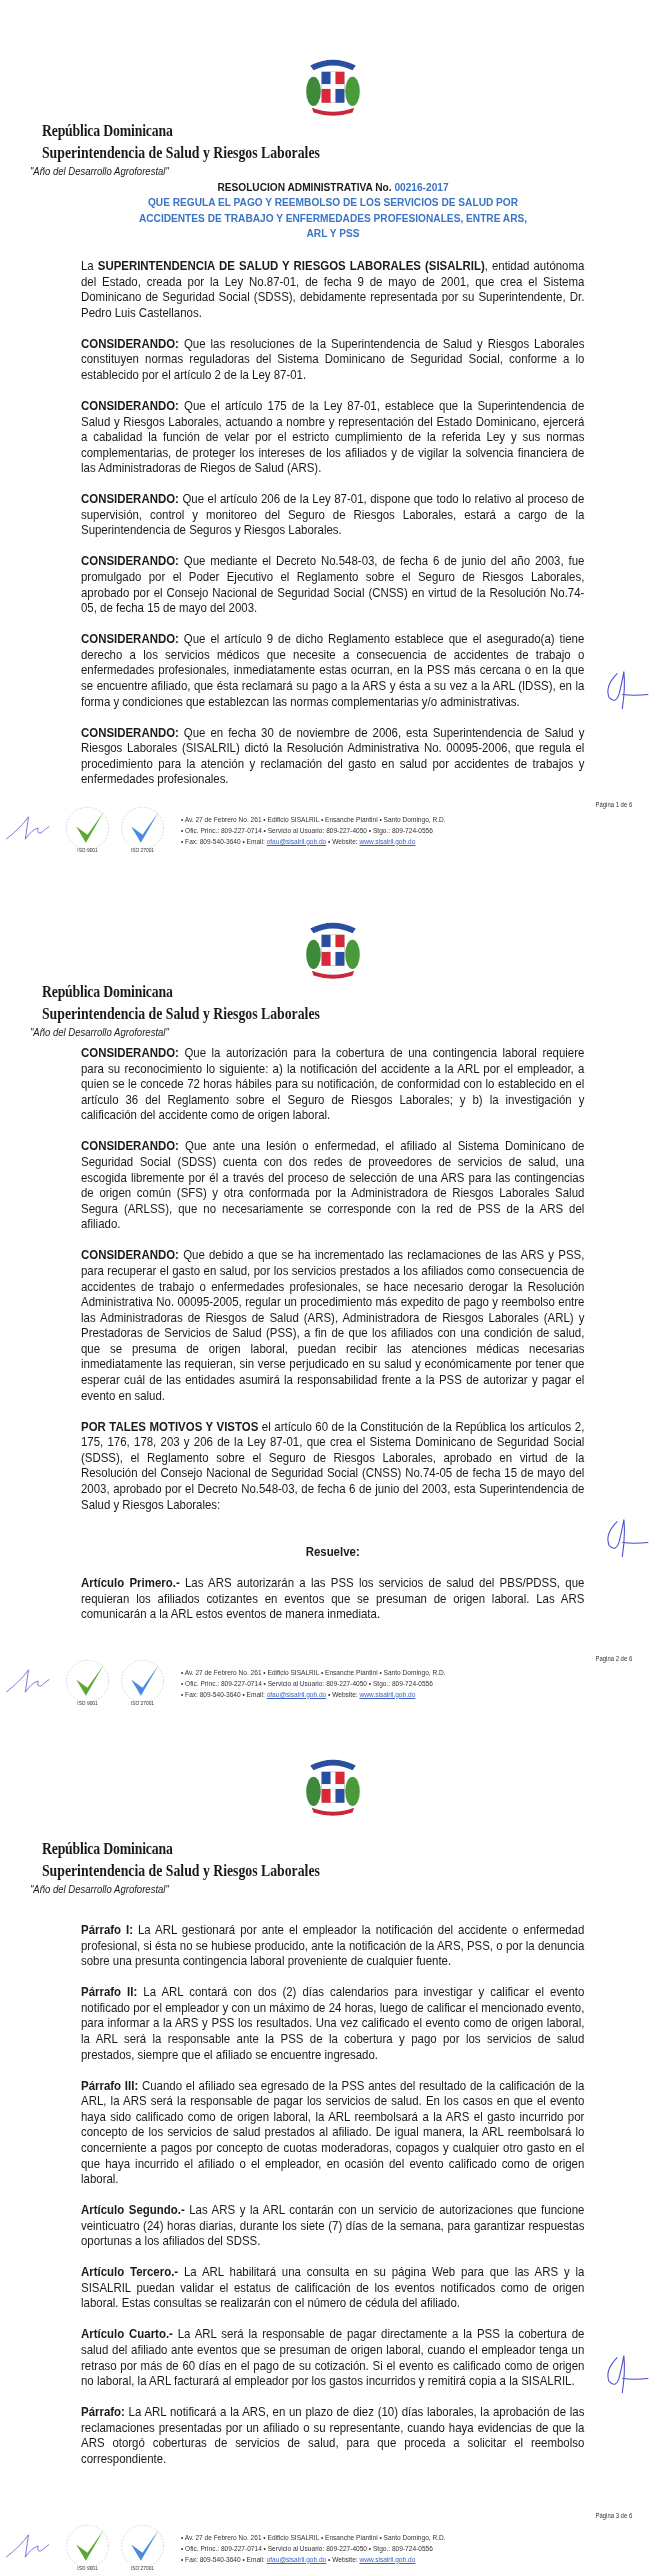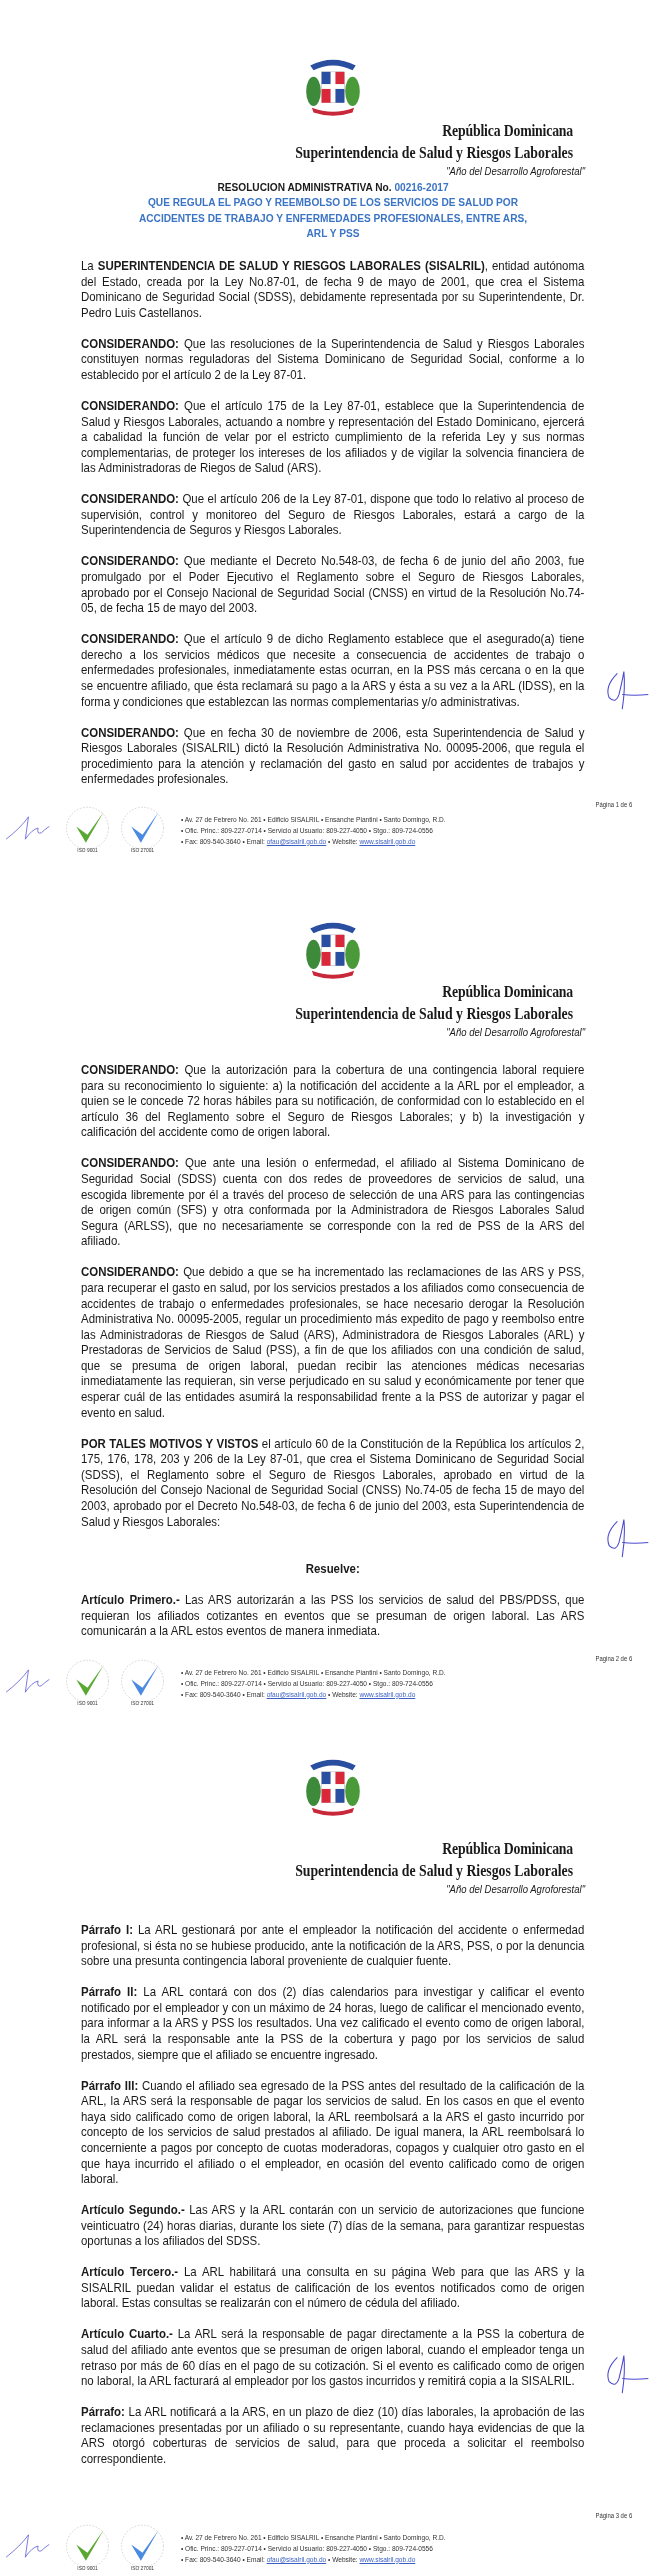--- a/index.html
+++ b/index.html
@@ -1,21 +1,21 @@
 <!DOCTYPE html>
 <html style="font-size:13px"><head>
 <meta charset="utf-8">
 <style>
   html,body{margin:0;padding:0;background:#fff;}
   body{width:666px;height:2576px;position:relative;overflow:hidden;font-family:"Liberation Sans",sans-serif;color:#1a1a1a;}
   .page{position:absolute;left:0;width:666px;background:#fff;}
   .p1{top:0;height:859px;}
   .p2{top:859px;height:859px;}
   .p3{top:1718px;height:858px;}
-  .head{position:absolute;left:16px;width:599px;text-align:right;}
+  .head{position:absolute;left:0;width:599px;text-align:left;}
   .coa{position:absolute;left:302px;width:62px;height:65px;}
   .rep{font-family:"Liberation Serif",serif;font-weight:bold;font-size:16px;letter-spacing:-0.2px;transform:scaleX(0.86);transform-origin:center;white-space:nowrap;line-height:22px;}
   .sup{font-family:"Liberation Serif",serif;font-weight:bold;font-size:16px;transform:scaleX(0.86);transform-origin:center;white-space:nowrap;line-height:22px;}
   .motto{font-style:italic;font-size:10.6px;transform:scaleX(0.9);transform-origin:center;line-height:14px;}
   .res-title{position:absolute;left:49px;width:568px;text-align:center;font-weight:bold;font-size:11.8px;line-height:15.4px;transform:scaleX(0.86);transform-origin:center;}
   .blue{color:#3b74c4;}
   .body{position:absolute;left:81px;width:503px;font-size:13px;line-height:15.6px;text-align:justify;}
   .body p{margin:0 0 15.4px 0;}
   .cond{display:block;transform:scaleX(0.88);transform-origin:left top;width:572px;}
   b{font-weight:bold;}
@@ -102,21 +102,21 @@
     <rect x="41" y="22" width="11" height="15" fill="#d8283a"></rect>
     <rect x="24" y="43" width="11" height="17" fill="#d8283a"></rect>
     <rect x="41" y="43" width="11" height="17" fill="#2b4fa0"></rect>
     <path d="M12 66 Q38 76 64 66 L62 72 Q38 80 14 72 Z" fill="#c8283a"></path>
   </svg>
   <div class="head" style="top:122px">
     <div class="rep">República Dominicana</div>
     <div class="sup">Superintendencia de Salud y Riesgos Laborales</div>
     <div class="motto">"Año del Desarrollo Agroforestal"</div>
   </div>
-  <div class="body" style="top:203px">
+  <div class="body" style="top:186px">
     <div class="cond">
       <p><b>CONSIDERANDO:</b><span> Que la autorización para la cobertura de una contingencia laboral requiere para su reconocimiento lo siguiente: a) la notificación del accidente a la ARL por el empleador, a quien se le concede 72 horas hábiles para su notificación, de conformidad con lo establecido en el artículo 36 del Reglamento sobre el Seguro de Riesgos Laborales; y b) la investigación y calificación del accidente como de origen laboral.</span></p>
       <p><b>CONSIDERANDO:</b><span> Que ante una lesión o enfermedad, el afiliado al Sistema Dominicano de Seguridad Social (SDSS) cuenta con dos redes de proveedores de servicios de salud, una escogida libremente por él a través del proceso de selección de una ARS para las contingencias de origen común (SFS) y otra conformada por la Administradora de Riesgos Laborales Salud Segura (ARLSS), que no necesariamente se corresponde con la red de PSS de la ARS del afiliado.</span></p>
       <p><b>CONSIDERANDO:</b><span> Que debido a que se ha incrementado las reclamaciones de las ARS y PSS, para recuperar el gasto en salud, por los servicios prestados a los afiliados como consecuencia de accidentes de trabajo o enfermedades profesionales, se hace necesario derogar la Resolución Administrativa No. 00095-2005, regular un procedimiento más expedito de pago y reembolso entre las Administradoras de Riesgos de Salud (ARS), Administradora de Riesgos Laborales (ARL) y Prestadoras de Servicios de Salud (PSS), a fin de que los afiliados con una condición de salud, que se presuma de origen laboral, puedan recibir las atenciones médicas necesarias inmediatamente las requieran, sin verse perjudicado en su salud y económicamente por tener que esperar cuál de las entidades asumirá la responsabilidad frente a la PSS de autorizar y pagar el evento en salud.</span></p>
       <p style="margin-bottom:32px"><b>POR TALES MOTIVOS Y VISTOS</b><span> el artículo 60 de la Constitución de la República los artículos 2, 175, 176, 178, 203 y 206 de la Ley 87-01, que crea el Sistema Dominicano de Seguridad Social (SDSS), el Reglamento sobre el Seguro de Riesgos Laborales, aprobado en virtud de la Resolución del Consejo Nacional de Seguridad Social (CNSS) No.74-05 de fecha 15 de mayo del 2003, aprobado por el Decreto No.548-03, de fecha 6 de junio del 2003, esta Superintendencia de Salud y Riesgos Laborales:</span></p>
       <p class="resuelve" style="width:572px;">Resuelve:</p>
       <p><b>Artículo Primero.-</b><span> Las ARS autorizarán a las PSS los servicios de salud del PBS/PDSS, que requieran los afiliados cotizantes en eventos que se presuman de origen laboral. Las ARS comunicarán a la ARL estos eventos de manera inmediata.</span></p>
     </div>
   </div>
   <svg class="sig-right" style="top:659px" viewBox="0 0 60 54">

